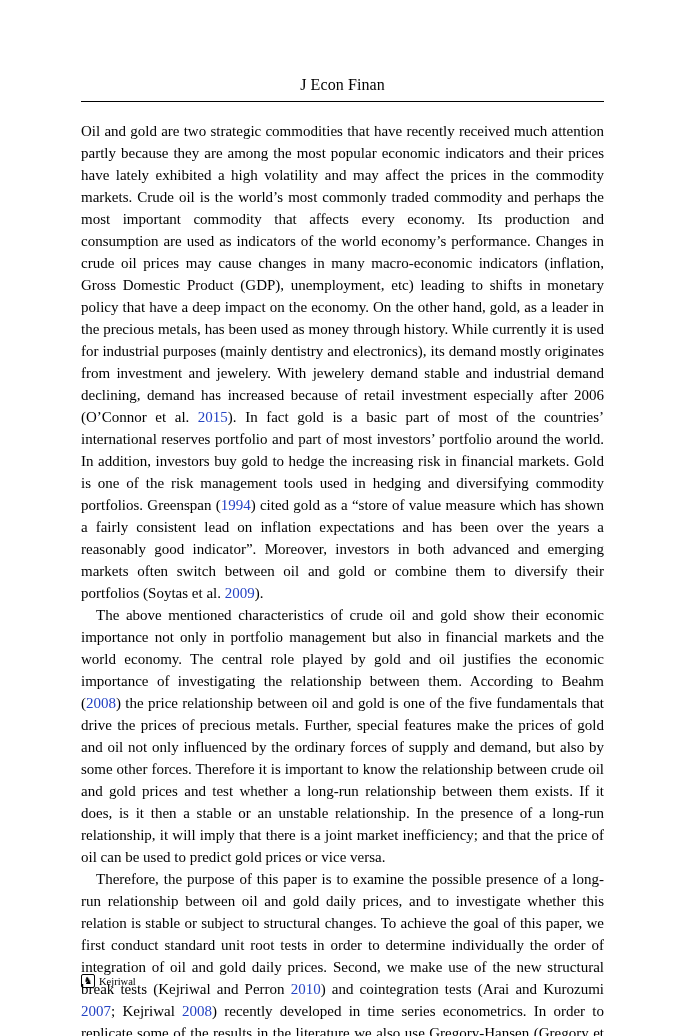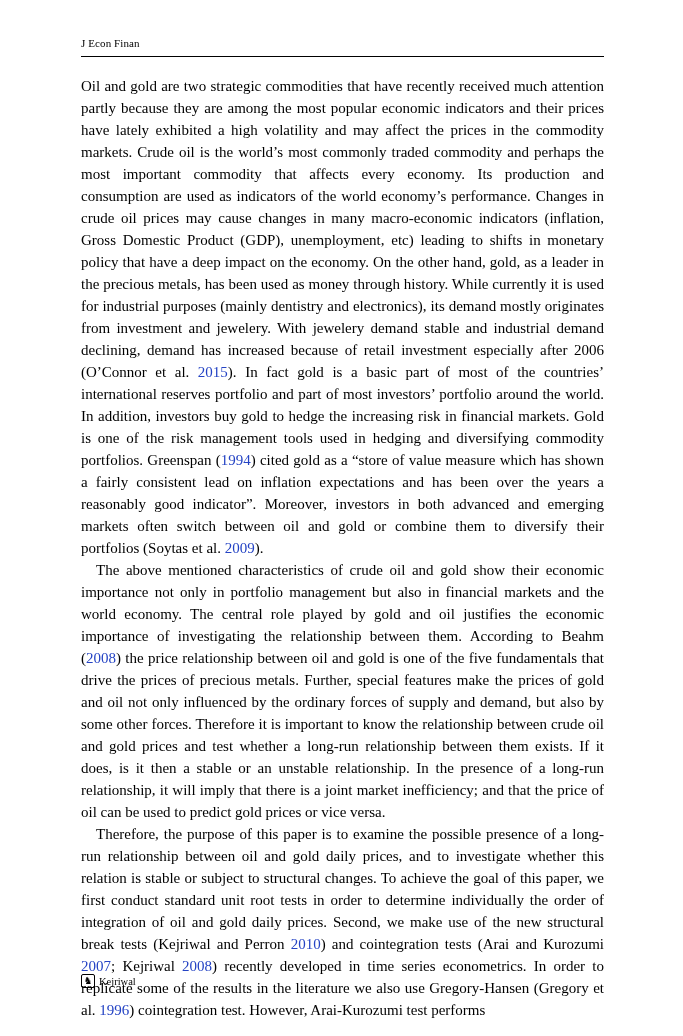--- a/index.html
+++ b/index.html
@@ -16,23 +16,23 @@
     background: #ffffff;
     overflow: hidden;
   }
   .margins {
     position: absolute;
     left: 81px;
     right: 79px;
     top: 0;
   }
   .journal-header {
-    margin-top: 37px;
-    text-align: left;
-    font-size: 11px;
+    margin-top: 76px;
+    text-align: center;
+    font-size: 16px;
     letter-spacing: 0.1px;
   }
   .header-rule {
     border: none;
     border-top: 1.4px solid #000000;
     margin: 7px 0 0 0;
   }
   .section-heading {
     margin: 21px 0 0 0;
     font-size: 15.5px;

